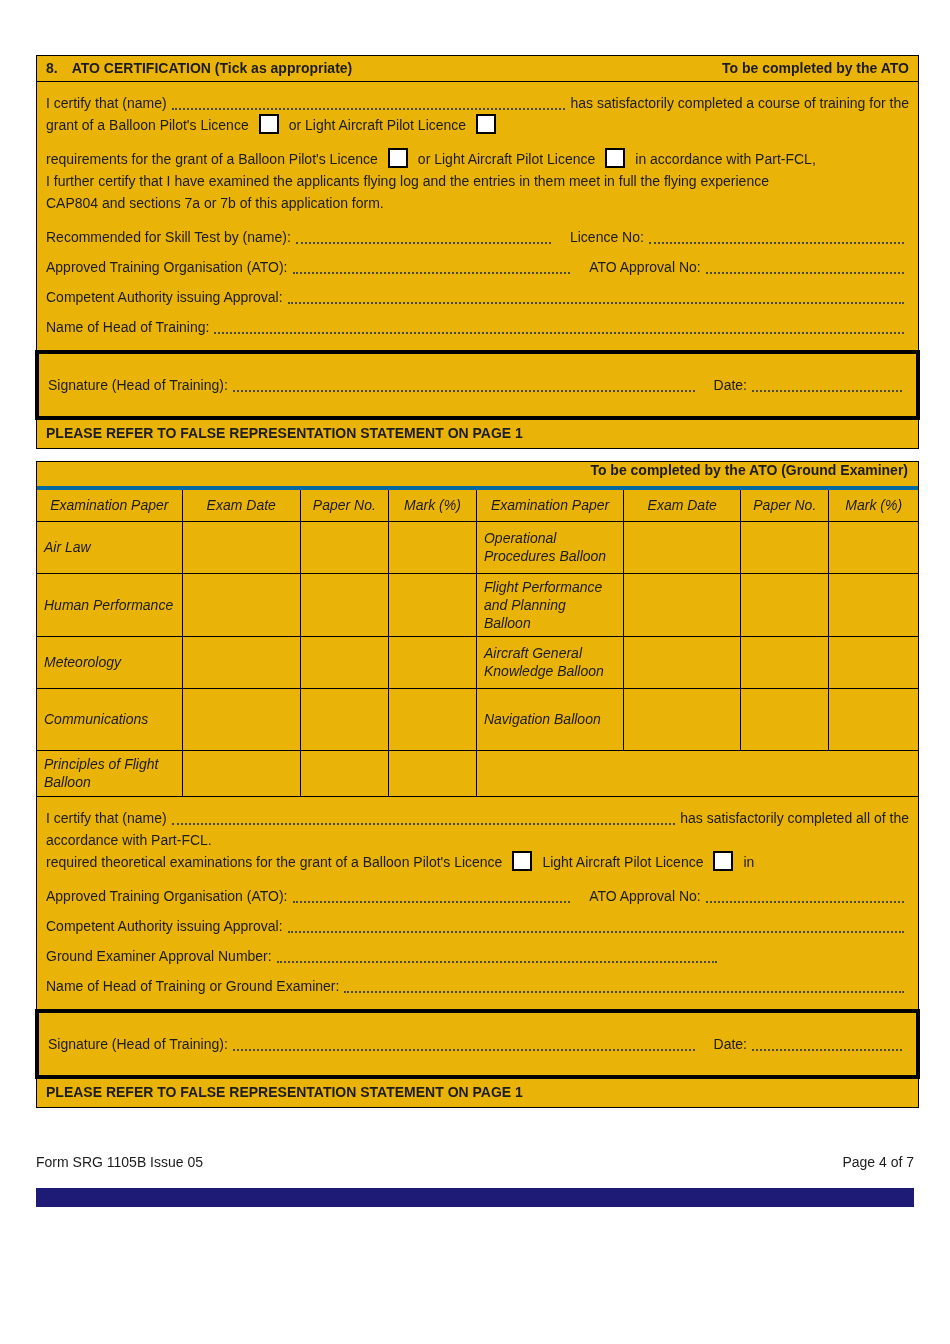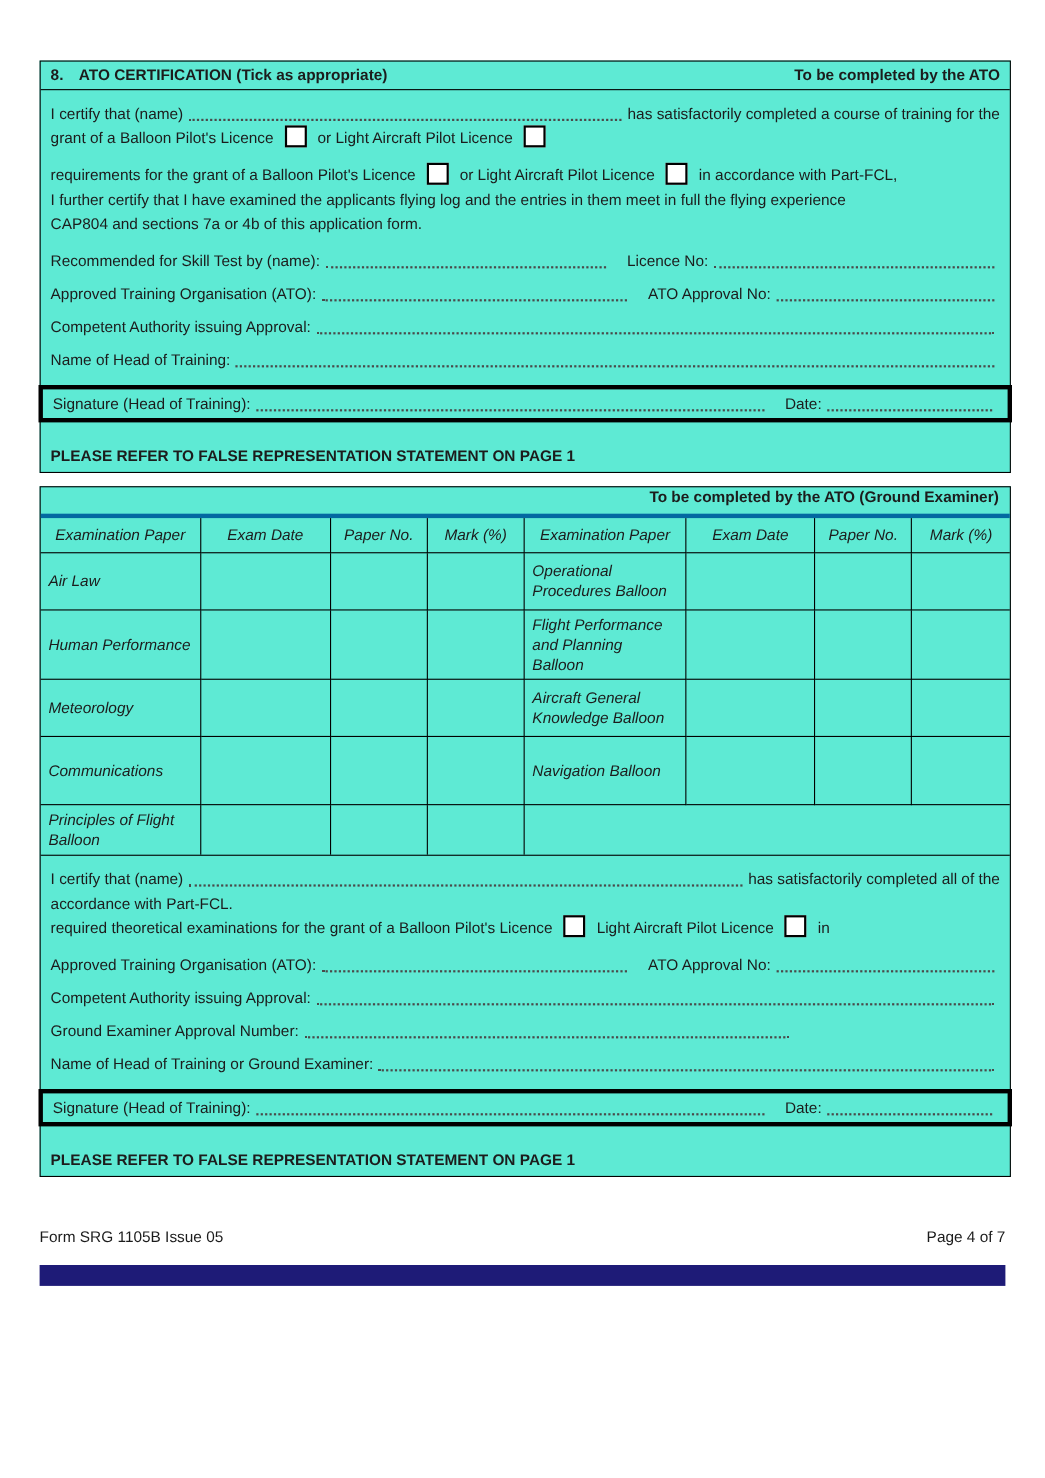--- a/index.html
+++ b/index.html
@@ -4,21 +4,21 @@
 <style>
   * { box-sizing: border-box; }
   html, body { margin: 0; padding: 0; }
   body {
     width: 950px; height: 1344px;
     background: #ffffff;
     font-family: "Liberation Sans", sans-serif;
     font-size: 14px; color: #1c1c1c;
   }
   .page { padding: 55px 31px 0 36px; width: 950px; }
-  .box { border: 1.5px solid #000; background: #5eead4; }
+  .box { border: 1.5px solid #000; background: #eab308; }
   .box + .box { margin-top: 12px; }
 
   .sec-header {
     display: flex; justify-content: space-between; align-items: flex-end;
     font-weight: bold; padding: 4px 9px 5px;
   }
   .sec-header.underlined { border-bottom: 1.5px solid #000; }
   .sec-num { margin-right: 14px; }
   .right-note { font-weight: bold; text-align: right; padding: 0 10px 6px; }
 
@@ -32,24 +32,24 @@
   .fill.fx150 { flex: 0 0 150px; }
   .fill.fx440 { flex: 0 0 440px; }
   .lab.gap { margin-left: 14px; }
 
   .cb {
     display: inline-block; width: 20px; height: 20px;
     border: 2px solid #000; background: #fff;
     vertical-align: -4px; margin: 0 10px;
   }
 
-  .sig-box { border: 4px solid #000; margin: 12px -2px 0; padding: 2px 9px; }
+  .sig-box { border: 4px solid #000; margin: 12px -2px 0; padding: 20px 9px; }
   .sig-box .field-row { margin: 0; }
 
-  .false-rep { font-weight: bold; padding: 22px 9px 7px; }
+  .false-rep { font-weight: bold; padding: 5px 9px 7px; }
 
   .table-wrap { border-top: 4px solid #0369a1; border-bottom: 1px solid #000; margin-top: 2px; font-style: italic; }
   table.exams { width: 100%; border-collapse: collapse; table-layout: fixed; border: hidden; }
   table.exams th, table.exams td { border: 1px solid #000; }
   table.exams th { font-weight: normal; height: 31px; text-align: center; padding: 2px 4px; }
   table.exams td.lblcell { padding: 4px 7px; vertical-align: middle; line-height: 18px; }
   tr.h52 { height: 52px; } tr.h62 { height: 62px; } tr.h46 { height: 46px; }
 
   .footer { display: flex; justify-content: space-between; margin-top: 46px; padding: 0 5px 0 0; }
   .bottom-bar { height: 19px; width: 878px; margin-top: 18px; }
@@ -76,21 +76,21 @@
       <div class="pline">
         <span>grant of a Balloon Pilot's Licence</span><span class="cb"></span><span>or Light Aircraft Pilot Licence</span><span class="cb"></span>
       </div>
     </div>
 
     <div class="para">
       <div class="pline">
         <span>requirements for the grant of a Balloon Pilot's Licence</span><span class="cb"></span><span>or Light Aircraft Pilot Licence</span><span class="cb"></span><span>in accordance with Part-FCL,</span>
       </div>
       <div class="pline">I further certify that I have examined the applicants flying log and the entries in them meet in full the flying experience</div>
-      <div class="pline">CAP804 and sections 7a or 4b of this application form.</div>
+      <div class="pline">CAP804 and sections 7a or 7b of this application form.</div>
     </div>
 
     <div class="field-row">
       <span class="lab">Recommended for Skill Test by (name):</span>
       <span class="fill"></span>
       <span class="lab gap">Licence No:</span>
       <span class="fill"></span>
     </div>
 
     <div class="field-row">

